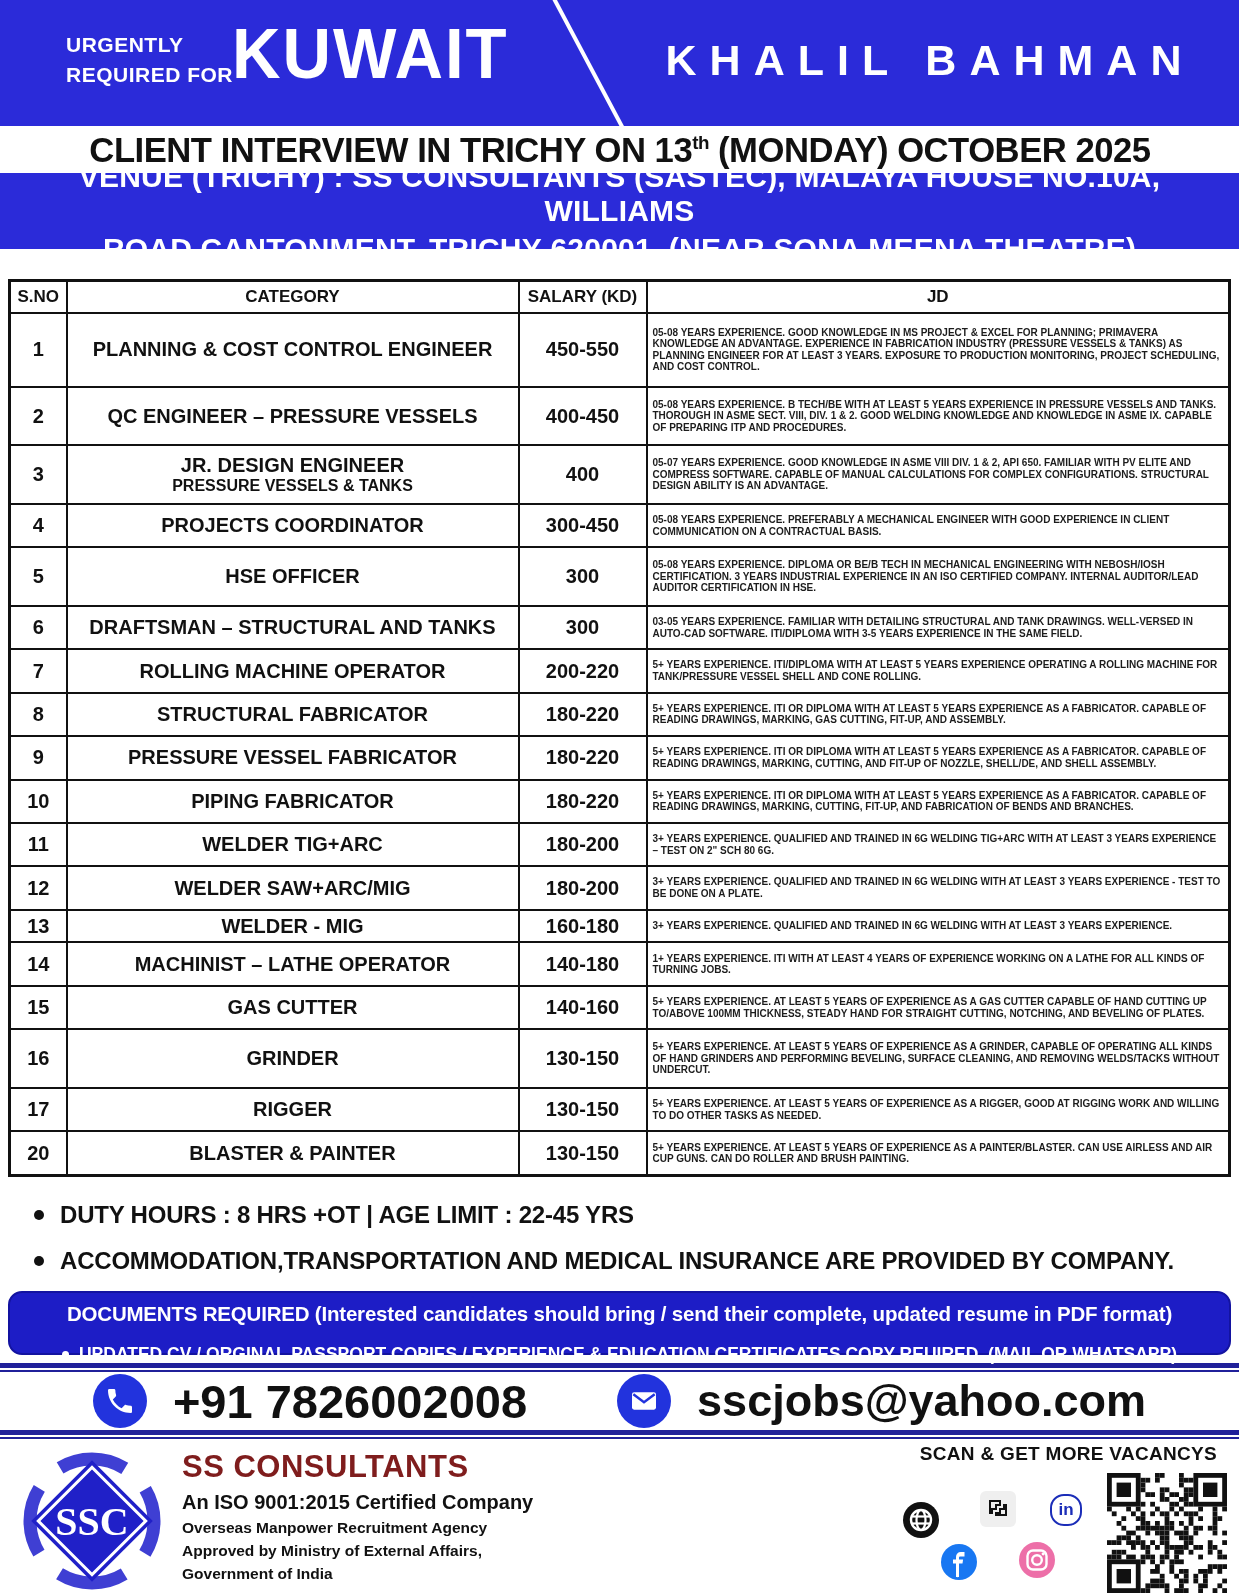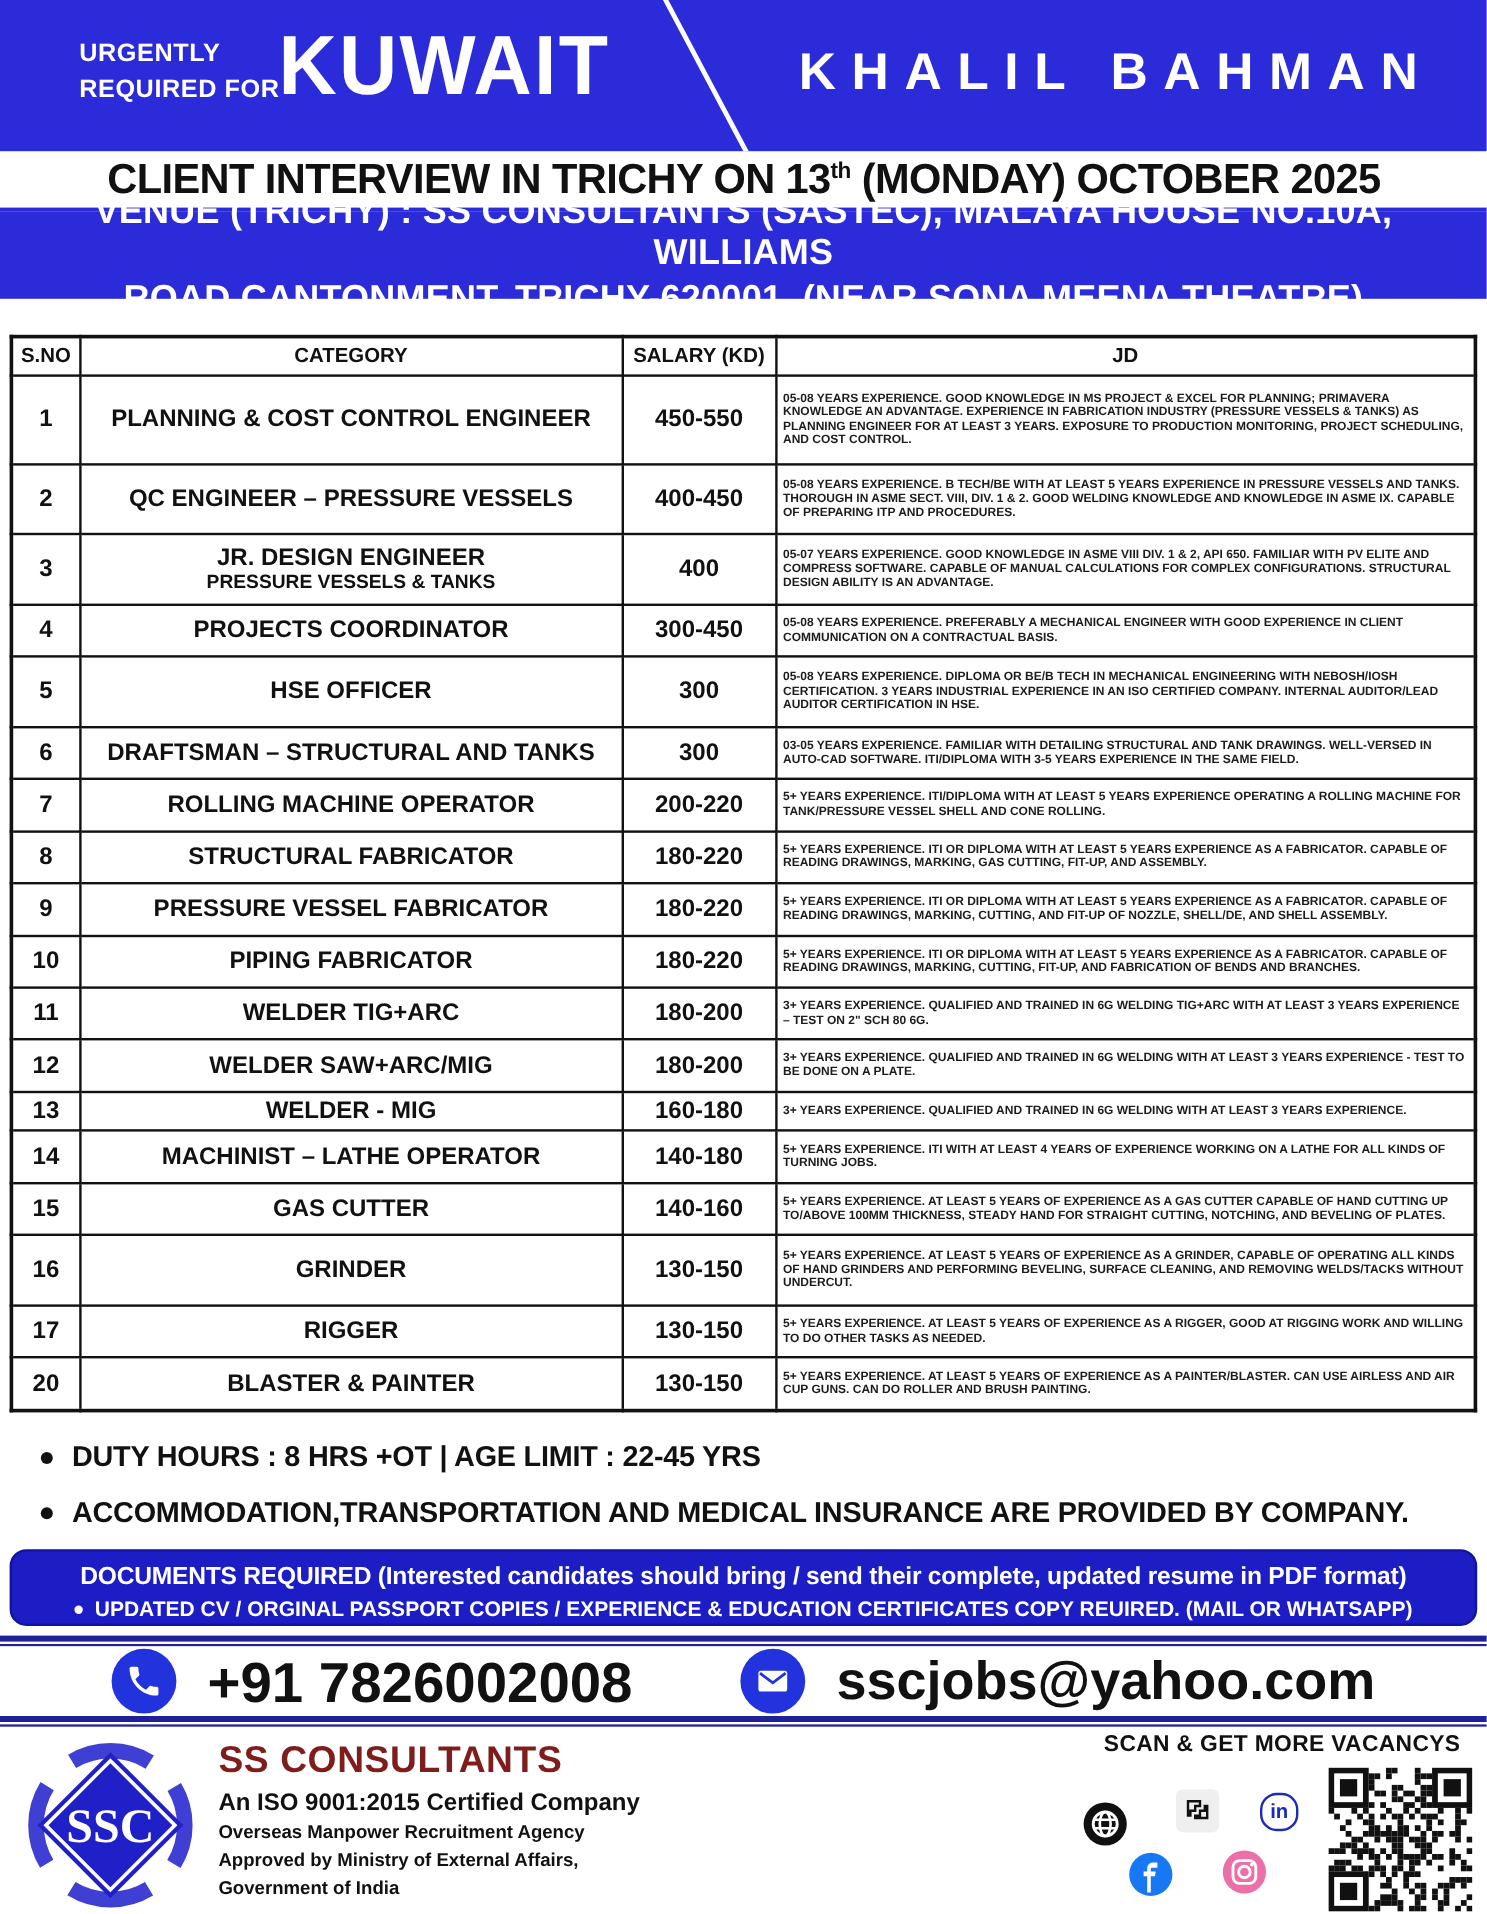--- a/index.html
+++ b/index.html
@@ -58,21 +58,21 @@
   .notes { padding:24px 30px 0 34px; height:104px; }
   .note-line { display:flex; align-items:baseline; gap:16px; margin-bottom:18px; }
   .note-dot { width:10px; height:10px; border-radius:50%; background:#111; align-self:center; flex:0 0 auto; }
   .note-text { font-size:24px; font-weight:800; letter-spacing:-.2px; white-space:nowrap; }
   
   .docs {
     margin:10px 8px 0 8px; background:#1d1dc6; border:2px solid #1313a0; border-radius:14px;
     color:#fff; text-align:center; padding:9px 14px 10px 14px; height:64px;
   }
   .docs-l1 { font-size:20.5px; font-weight:700; letter-spacing:-.2px; white-space:nowrap; }
-  .docs-l2 { font-size:17.5px; font-weight:700; margin-top:5px; white-space:nowrap; }
+  .docs-l2 { font-size:17.5px; font-weight:700; margin-top:18px; white-space:nowrap; }
   .docs-l2 .dot { display:inline-block; width:7px; height:7px; border-radius:50%; background:#fff; vertical-align:middle; margin:0 10px 2px 0; }
   
   .dl { height:9px; border-top:5px solid #20209a; border-bottom:2px solid #20209a; background:#fff; margin-top:8px; }
   .dl2 { height:9px; border-top:5px solid #20209a; border-bottom:2px solid #20209a; background:#fff; }
   .contact {
     height:58px; background:#fff; display:flex; align-items:center; justify-content:center; gap:26px;
   }
   .cicon { width:54px; height:54px; border-radius:50%; background:#2233dd;
            display:flex; align-items:center; justify-content:center; flex:0 0 auto; }
   .phone-txt { font-size:47px; font-weight:800; letter-spacing:0; margin-right:64px; white-space:nowrap; }
@@ -251,21 +251,21 @@
     <td class="sal">160-180</td>
     <td class="jd">3+ YEARS EXPERIENCE. QUALIFIED AND TRAINED IN 6G WELDING WITH AT LEAST 3 YEARS EXPERIENCE.</td>
   </tr>
 
   <tr>
     <td class="sno">14</td>
     <td class="cat">
       <div class="cat-main">MACHINIST – LATHE OPERATOR</div>
     </td>
     <td class="sal">140-180</td>
-    <td class="jd">5+ YEARS EXPERIENCE. ITI WITH AT LEAST 4 YEARS OF EXPERIENCE WORKING ON A LATHE FOR ALL KINDS OF TURNING JOBS.</td>
+    <td class="jd">1+ YEARS EXPERIENCE. ITI WITH AT LEAST 4 YEARS OF EXPERIENCE WORKING ON A LATHE FOR ALL KINDS OF TURNING JOBS.</td>
   </tr>
 
   <tr>
     <td class="sno">15</td>
     <td class="cat">
       <div class="cat-main">GAS CUTTER</div>
     </td>
     <td class="sal">140-160</td>
     <td class="jd">5+ YEARS EXPERIENCE. AT LEAST 5 YEARS OF EXPERIENCE AS A GAS CUTTER CAPABLE OF HAND CUTTING UP TO/ABOVE 100MM THICKNESS, STEADY HAND FOR STRAIGHT CUTTING, NOTCHING, AND BEVELING OF PLATES.</td>
   </tr>

